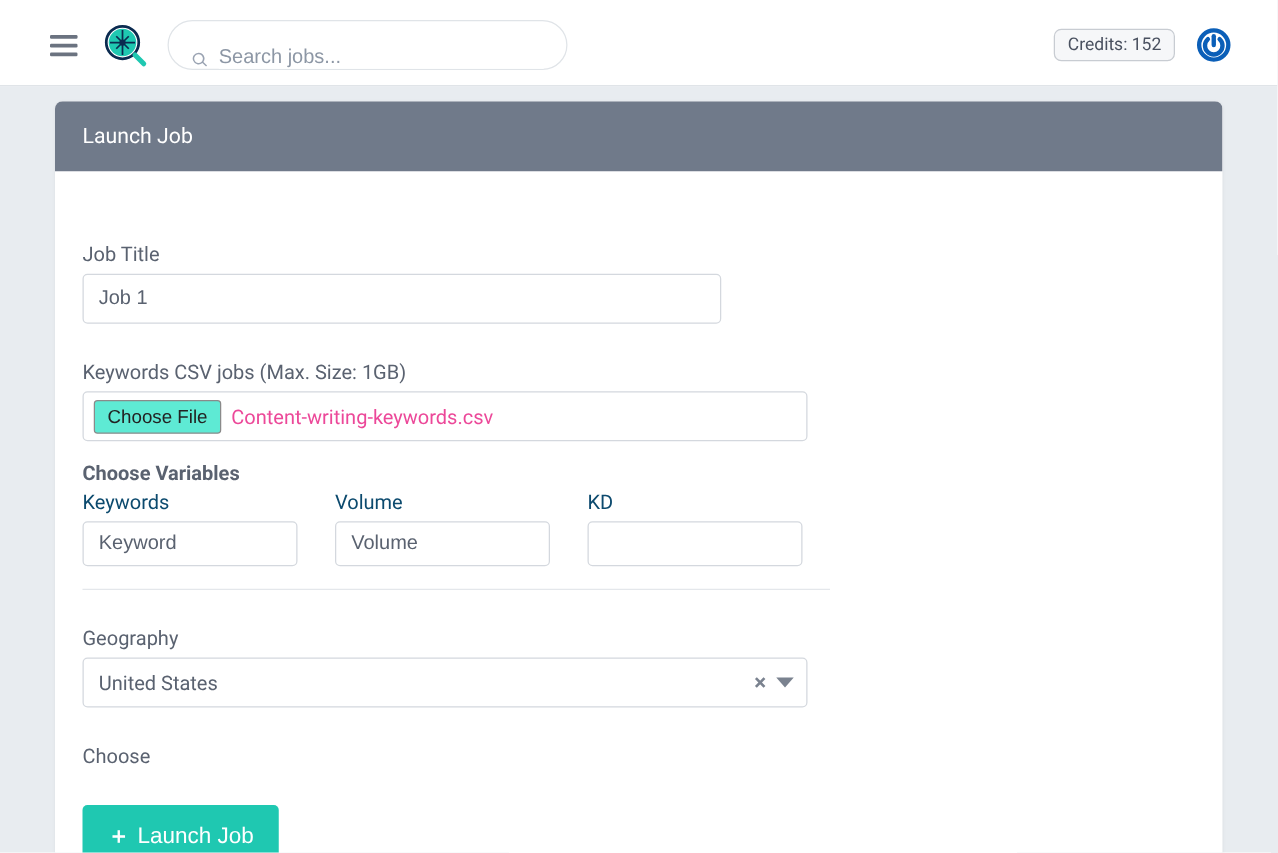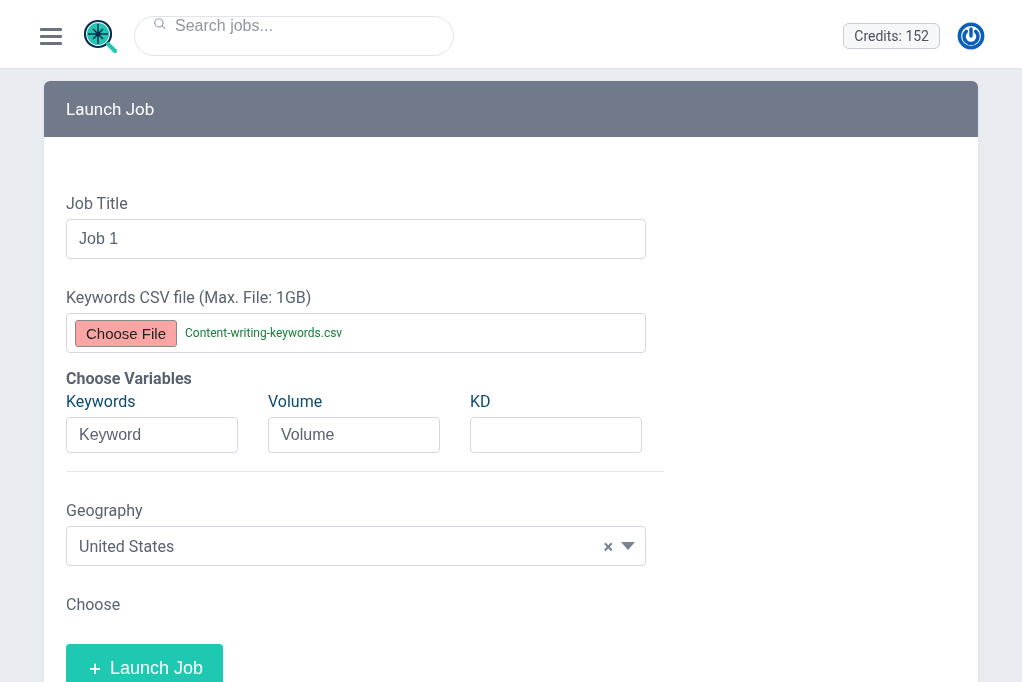--- a/index.html
+++ b/index.html
@@ -38,21 +38,21 @@
       display: flex;
       align-items: center;
       justify-content: center;
     }
     .searchbar {
       flex: 0 0 320px;
       height: 40px;
       border: 1px solid #e0e4e8;
       border-radius: 20px;
       display: flex;
-      align-items: flex-start;
+      align-items: flex-end;
       padding: 0 18px;
       gap: 8px;
       background: #fff;
     }
     .searchbar input {
       border: none;
       outline: none;
       font-size: 16px;
       width: 100%;
       color: #666;
@@ -97,21 +97,21 @@
     .form-group { margin-bottom: 16px; }
     .form-group label {
       display: block;
       font-size: 16px;
       color: #5a6270;
       margin-bottom: 6px;
       font-weight: 400;
       margin-top: 29px;
     }
     .form-control {
-      width: 580px;
+      width: 511px;
       height: 40px;
       border: 1px solid #d4d8de;
       border-radius: 4px;
       padding: 0 12px;
       font-size: 16px;
       color: #5a6270;
       background: #fff;
       display: flex;
       align-items: center;
     }
@@ -120,29 +120,29 @@
       width: 580px;
       height: 40px;
       border: 1px solid #d4d8de;
       border-radius: 4px;
       padding: 0 8px;
       display: flex;
       align-items: center;
       gap: 8px;
     }
     .choose-file-btn {
-      background: #fca5a5;
+      background: #5eead4;
       border: 1px solid #8a8a8a;
       border-radius: 3px;
       padding: 4px 10px;
       font-size: 15px;
       color: #222;
       cursor: pointer;
     }
-    .filename { font-size: 12px; color: #15803d; }
+    .filename { font-size: 16px; color: #ec4899; }
     .section-label {
       font-size: 16px;
       font-weight: 700;
       color: #5a6270;
       margin-bottom: 4px;
     }
     .vars-row {
       display: flex;
       gap: 30px;
       margin-bottom: 8px;
@@ -248,21 +248,21 @@
 <div class="card">
   <div class="card-header">Launch Job</div>
   <div class="card-body">
 
     <div class="form-group">
       <label>Job Title</label>
       <input class="form-control" type="text" value="Job 1" style="">
     </div>
 
     <div class="form-group">
-      <label>Keywords CSV file (Max. File: 1GB)</label>
+      <label>Keywords CSV jobs (Max. Size: 1GB)</label>
       <div class="file-control">
         <button class="choose-file-btn">Choose File</button>
         <span class="filename">Content-writing-keywords.csv</span>
       </div>
     </div>
 
     <div class="section-label">Choose Variables</div>
     <div class="vars-row">
       <div class="var-col">
         <label>Keywords</label>

